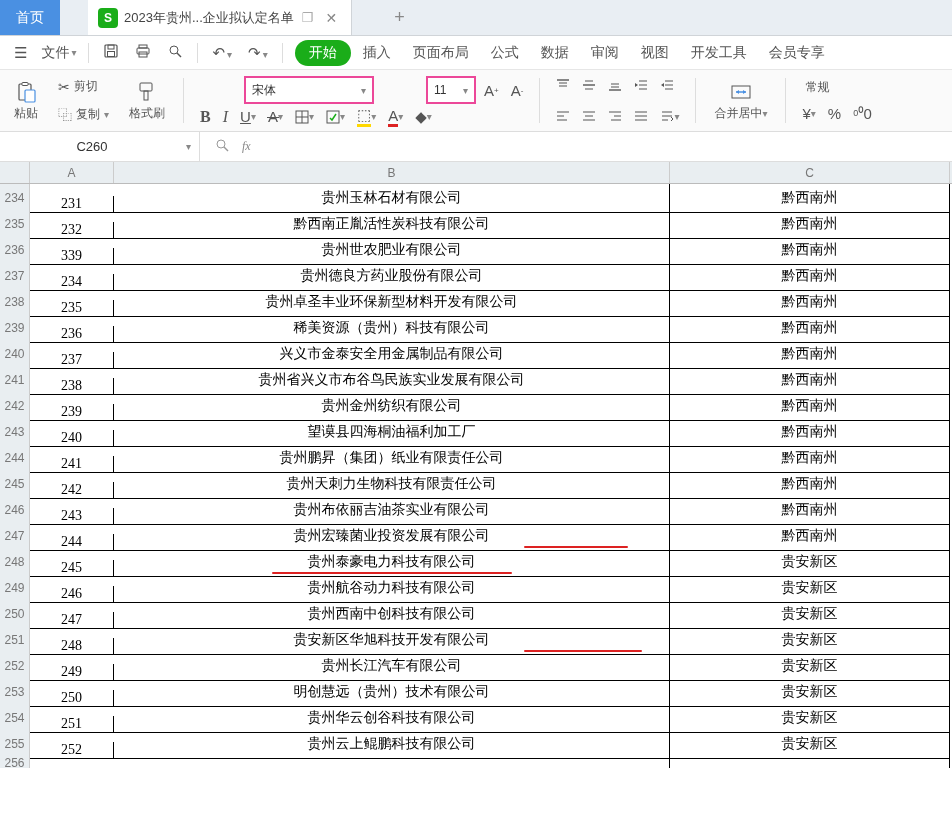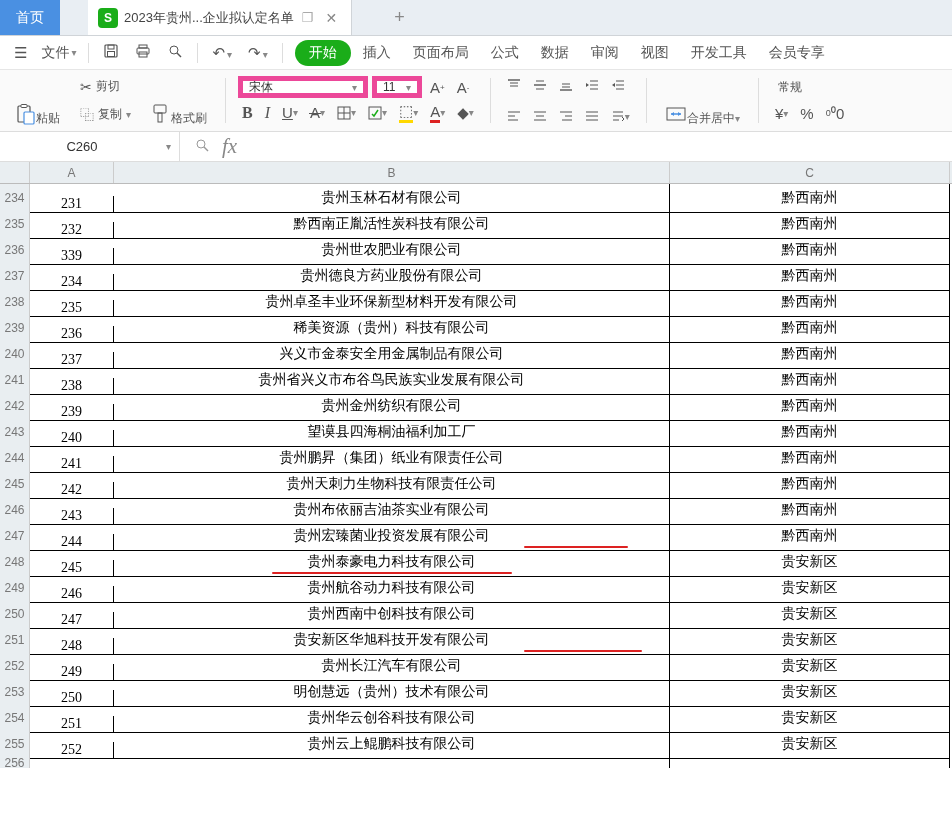--- a/index.html
+++ b/index.html
@@ -20,43 +20,43 @@
   .menu-icon { padding: 4px 6px; color: #555; font-size: 15px; }
   .menu-sep { width: 1px; height: 20px; background: #ddd; margin: 0 4px; }
   .menu-file { display: flex; align-items: center; gap: 2px; font-size: 14px; color: #555; padding: 0 4px; }
   .menu-tabitem { padding: 6px 10px; font-size: 14px; color: #555; }
   .menu-tabitem.active { background: #1aad19; color: #fff; border-radius: 14px; padding: 4px 14px; }
   
   
   .ribbon { display: flex; align-items: stretch; height: 62px; border-bottom: 1px solid #ddd; background: #fafafa; padding: 4px 8px; gap: 10px; }
   .ribbon-group { display: flex; flex-direction: column; justify-content: space-between; padding: 2px 0; }
   .ribbon-group-row { display: flex; align-items: center; gap: 4px; }
-  .ribbon-big { display: flex; align-items: flex-end; justify-content: center; padding: 0 6px; color: #555; }
+  .ribbon-big { display: flex; flex-direction: column; align-items: center; justify-content: center; padding: 0 6px; color: #555; }
   .ribbon-big .big-icon { font-size: 20px; height: 26px; display:flex; align-items:center; }
   .ribbon-big .big-label { font-size: 12px; }
   .ribbon-sep { width: 1px; background: #ddd; margin: 4px 2px; }
   .ribbon-small { display: flex; align-items: center; gap: 4px; font-size: 12px; color: #555; padding: 2px 4px; }
   .ribbon-small .small-icon { font-size: 14px; color: #555; }
-  .font-sel { height: 22px; border: 5px solid #ec4899; background: #fff; display: flex; align-items: center; padding: 0 6px; font-size: 12px; }
+  .font-sel { height: 28px; border: 2px solid #ec4899; background: #fff; display: flex; align-items: center; padding: 0 6px; font-size: 12px; margin-left: 48px; }
   .font-name-sel { width: 130px; justify-content: space-between; }
   .font-size-sel { width: 50px; justify-content: space-between; }
   .caret { font-size: 10px; color: #888; }
   .icon-btn { font-size: 15px; color: #555; padding: 2px 4px; display:flex; align-items:center; }
   .icon-btn.bold { font-weight: bold; font-family: "Times New Roman", serif; font-size:16px; }
   .icon-btn.italic { font-style: italic; font-family: "Times New Roman", serif; font-size:16px; }
   .svg-ico { width:16px; height:16px; }
   .svg-ico-s { width:14px; height:14px; }
   .num-fmt { font-size: 12px; color: #555; padding: 2px 6px; }
   
   
   .formula-row { display: flex; align-items: center; height: 30px; border-bottom: 1px solid #ddd; }
-  .name-box { width: 180px; display: flex; align-items: center; justify-content: flex-end; padding: 0 8px; border-right: 1px solid #ddd; height: 100%; gap: 10px; }
+  .name-box { width: 200px; display: flex; align-items: center; justify-content: flex-end; padding: 0 8px; border-right: 1px solid #ddd; height: 100%; gap: 10px; }
   .name-box-text { font-size: 13px; color: #333; flex: 1; text-align: center;}
   .fx-area { display: flex; align-items: center; padding: 0 14px; gap: 12px; color: #888; height:100%; }
-  .fx-label { font-style: italic; font-size: 21px; font-family: "Times New Roman", serif; color:#888; }
+  .fx-label { font-style: italic; font-size: 12px; font-family: "Times New Roman", serif; color:#888; }
   
   
   .sheet { display: block; }
   .col-headers { display: grid; grid-template-columns: 30px 84px 556px 280px; height: 22px; background: #e9eef1; border-bottom: 1px solid #bbb; }
   .col-h { border-right: 1px solid #ccc; display: flex; align-items: center; justify-content: center; font-size: 12px; color: #777; }
   .col-h.corner { background: #e9eef1; border-right: 1px solid #ccc; }
   .row { display: grid; grid-template-columns: 30px 84px 556px 280px; height: 26px; }
   .row-h { background: #e9eef1; border-right: 1px solid #ccc; border-bottom: 1px solid #ccc; display: flex; align-items: center; justify-content: center; font-size: 12px; color: #777; }
   .cell { border-right: 1px solid #000; border-bottom: 1px solid #000; display: flex; align-items: center; justify-content: center; font-size: 14px; font-family: "SimSun", serif; color: #000; position: relative; overflow: visible; }
   .cell.col-a { justify-content: center; margin-top: 12px; }

